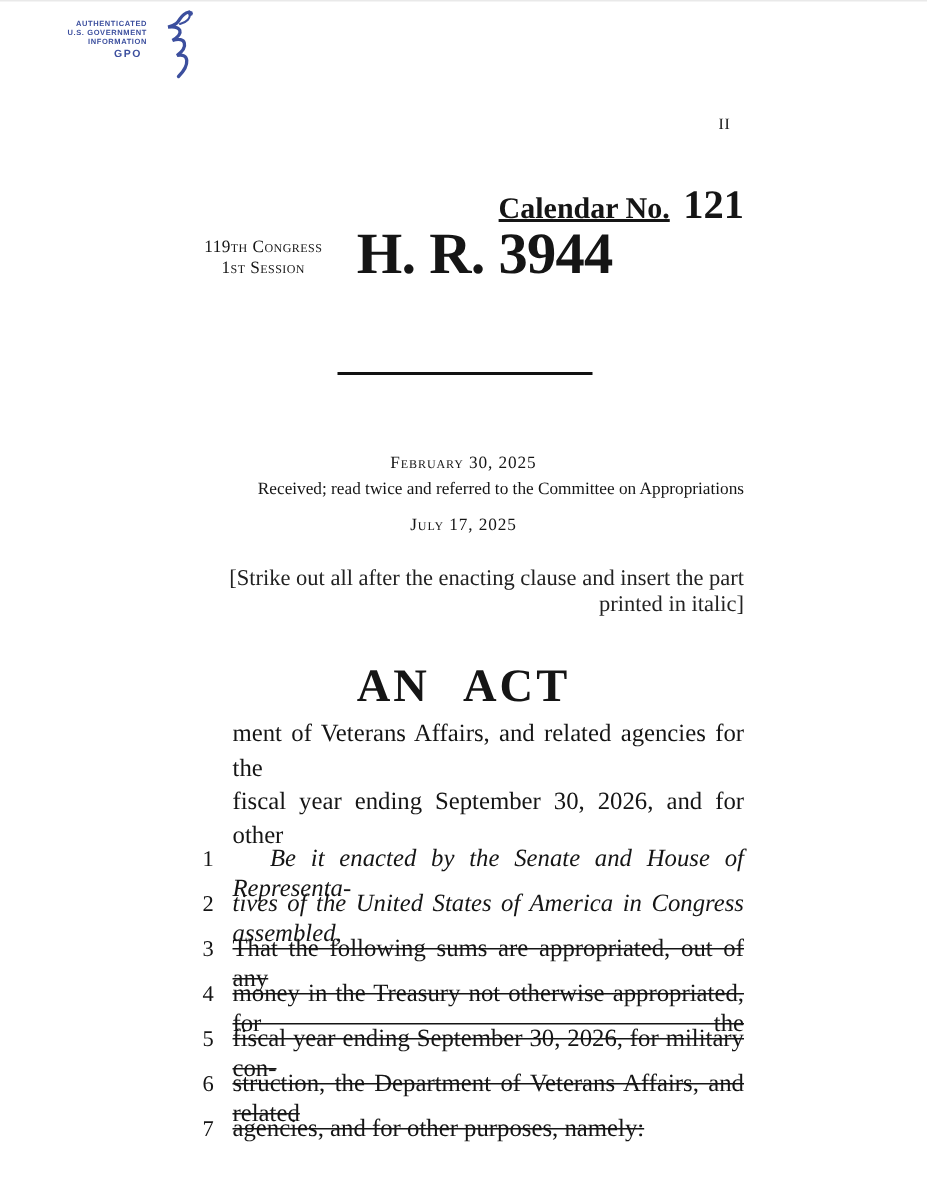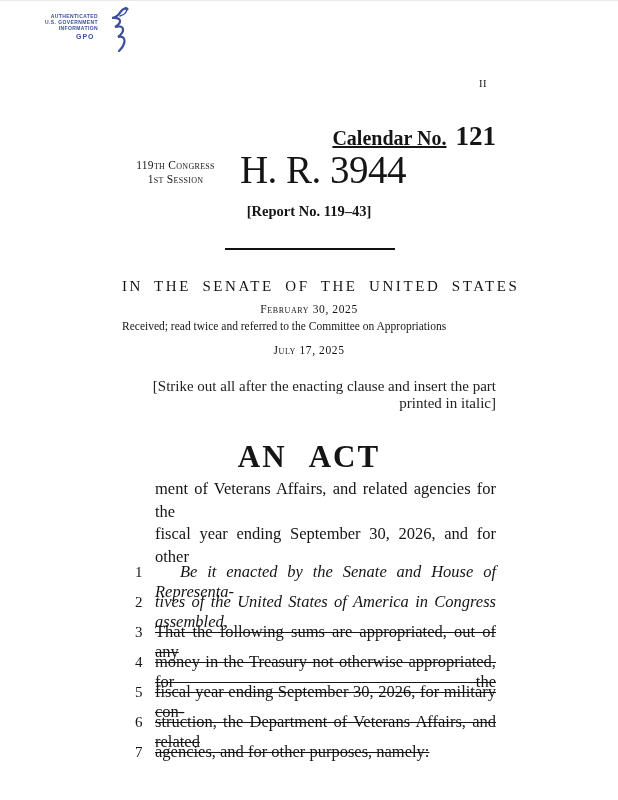--- a/index.html
+++ b/index.html
@@ -27,29 +27,29 @@
   .col{position:absolute;left:122px;width:374px;}
   .calendar{top:120px;text-align:right;font-weight:bold;}
   .calendar .cal-label{font-size:20px;text-decoration:underline;}
   .calendar .cal-num{font-size:27px;margin-left:9px;}
   .congress{
     position:absolute;left:118px;top:158px;width:115px;text-align:center;
     font-size:11.5px;line-height:13.5px;font-variant:small-caps;letter-spacing:.3px;
   }
   .hrnum{
     position:absolute;left:230px;top:146px;width:186px;text-align:center;
-    font-size:39px;font-weight:normal;letter-spacing:-.5px;white-space:nowrap;
+    font-size:39px;font-weight:bold;letter-spacing:-.5px;white-space:nowrap;
   }
   .report{top:202px;text-align:center;font-weight:bold;font-size:14.5px;}
   .rule{position:absolute;left:225px;top:247px;width:170px;border-top:2px solid #111;}
   .senate{top:277px;text-align:center;font-size:15px;letter-spacing:2.6px;word-spacing:5px;white-space:nowrap;}
   .sc{font-variant:small-caps;}
   .date-line{top:302px;text-align:center;font-size:11.5px;letter-spacing:.6px;}
   .date2{top:343px;}
-  .action-line{top:319px;text-align:left;font-size:11.5px;}
+  .action-line{top:319px;text-align:right;font-size:11.5px;}
   .reported-line{top:359px;text-align:center;font-size:12.5px;}
   .note-line{top:377px;text-align:right;font-size:15px;color:#222;}
   .an-act{top:438px;text-align:center;font-size:31px;font-weight:bold;letter-spacing:2px;word-spacing:14px;}
   .preamble{top:477px;font-size:16.5px;line-height:22.5px;}
   .p-line{text-align:justify;}
   .p-line.fill{text-align-last:justify;}
   .p-line.cont{margin-left:33px;}
   .body-lines{top:561px;}
   .bill-line{display:flex;align-items:baseline;height:30px;}
   .lnum{width:33px;padding-left:13px;box-sizing:border-box;font-size:15px;flex:none;}
@@ -84,25 +84,23 @@
     <span class="cal-label">Calendar No.</span><span class="cal-num">121</span>
   </div>
 
   <div class="congress">
     <div>119th Congress</div>
     <div>1st Session</div>
   </div>
 
   <div class="hrnum">H. R. 3944</div>
 
-  <div class="col report" style="position:absolute;">[Report No. 119–43]</div>
 
   <div class="rule"></div>
 
-  <div class="col senate" style="position:absolute;">IN THE SENATE OF THE UNITED STATES</div>
 
   <div class="col date-line sc" style="position:absolute;">February 30, 2025</div>
 
   <div class="col action-line" style="position:absolute;">Received; read twice and referred to the Committee on Appropriations</div>
 
   <div class="col date-line date2 sc" style="position:absolute;">July 17, 2025</div>
 
 
   <div class="col note-line" style="position:absolute;">[Strike out all after the enacting clause and insert the part printed in italic]</div>
 

